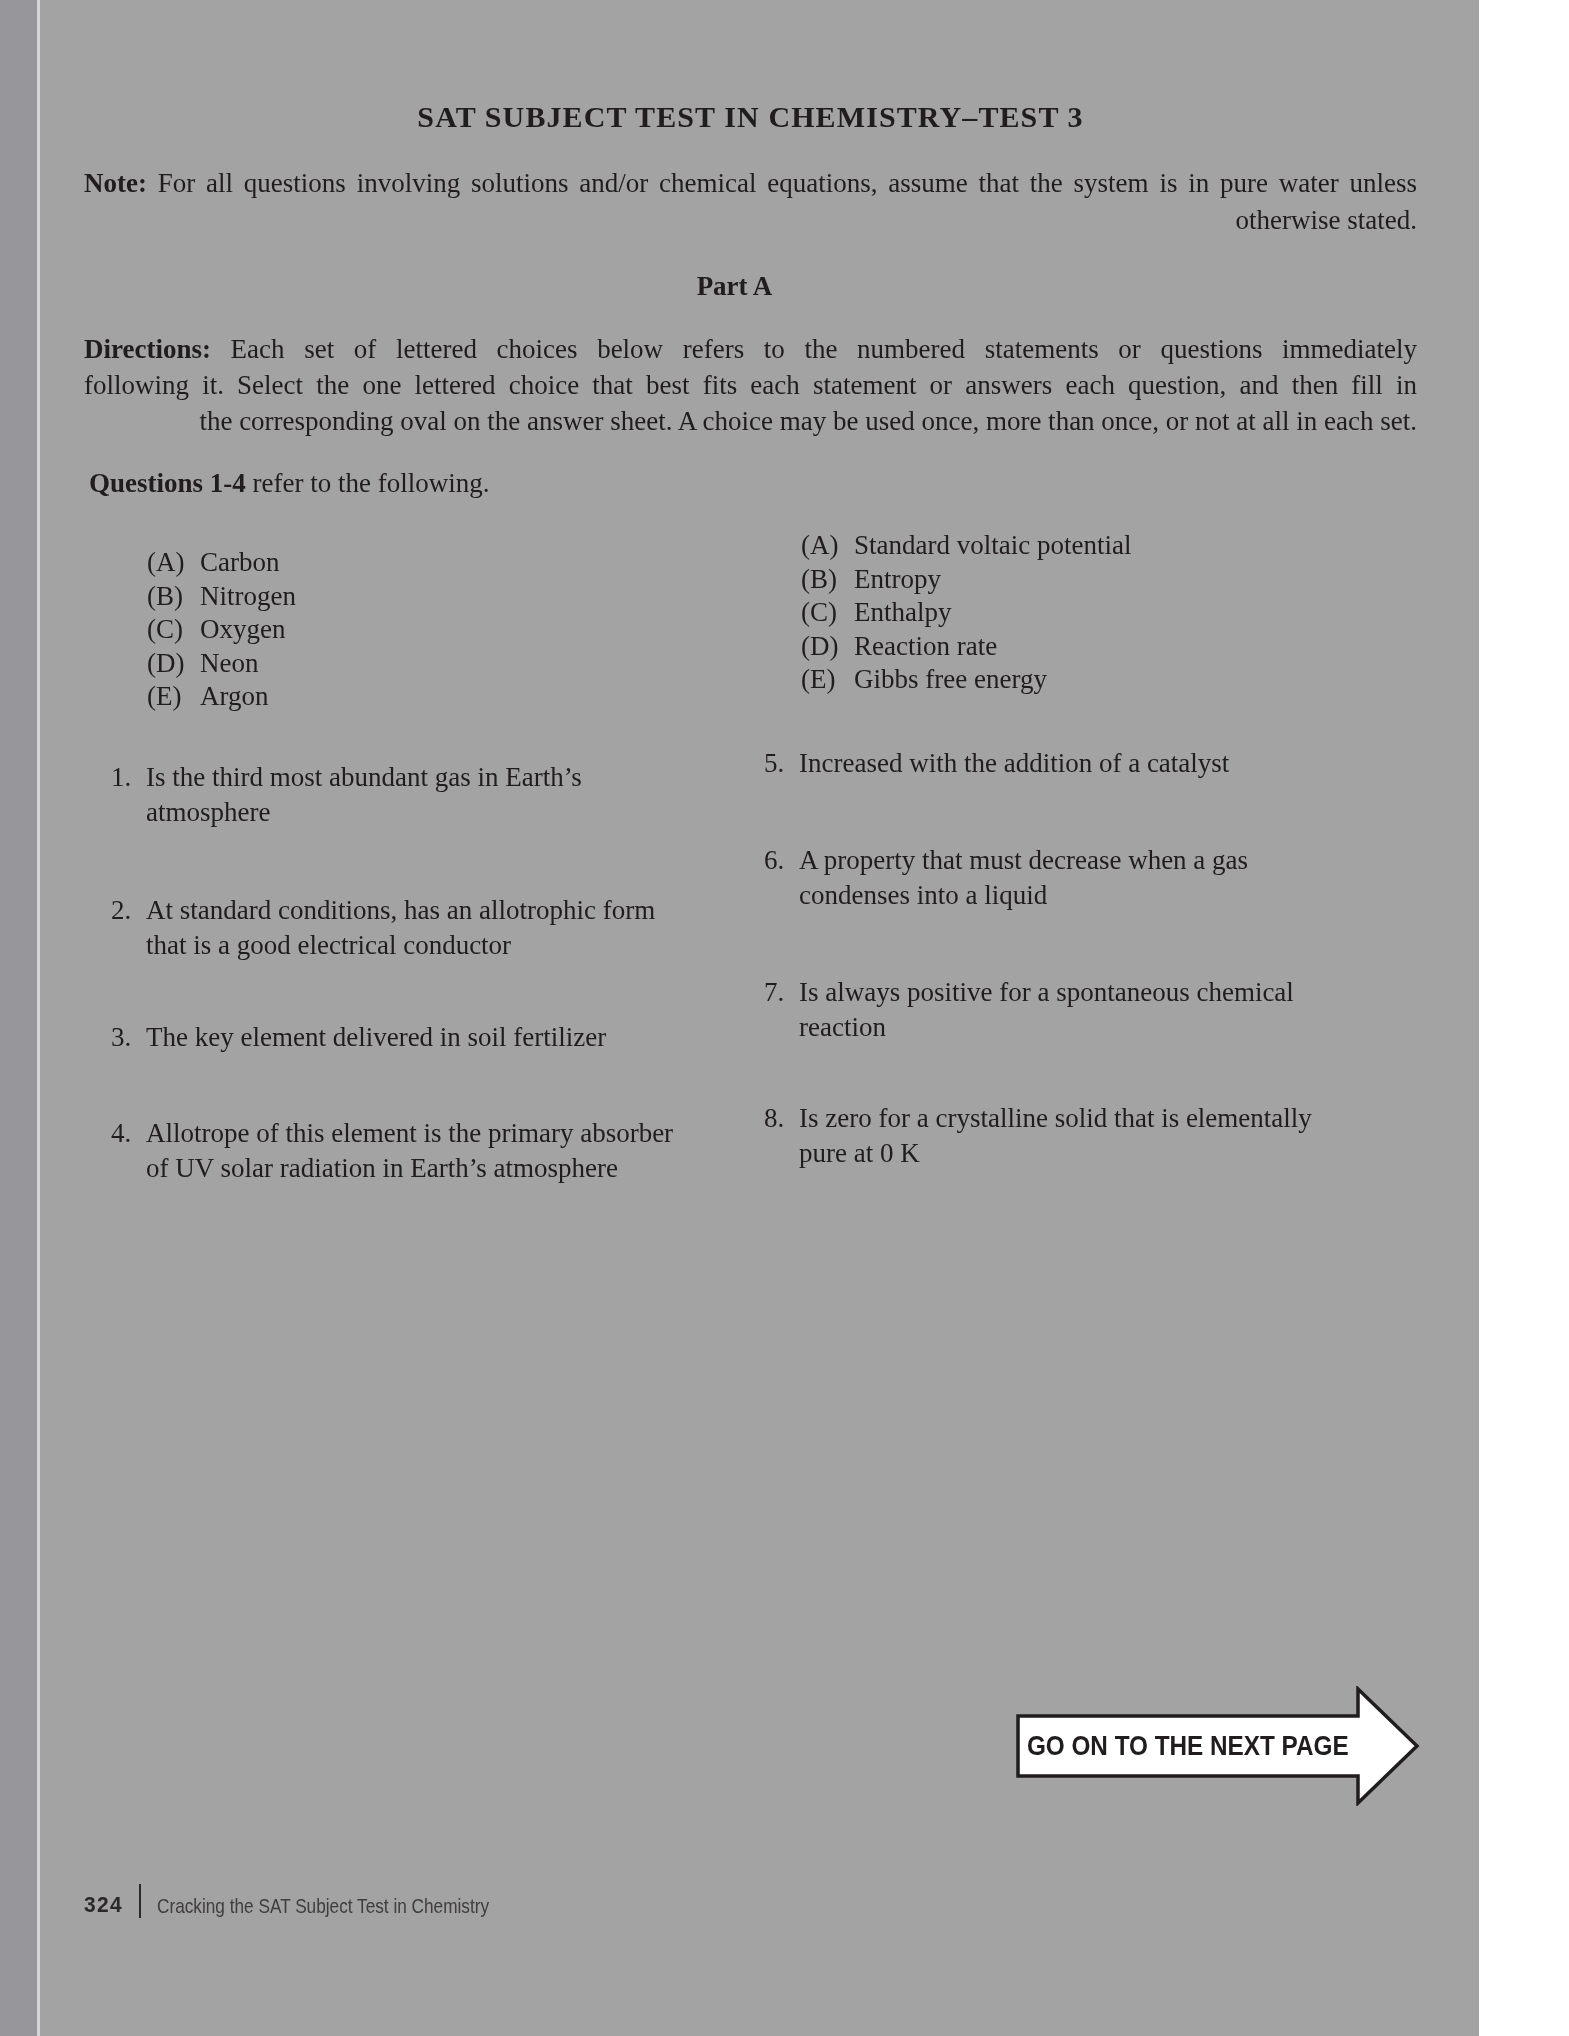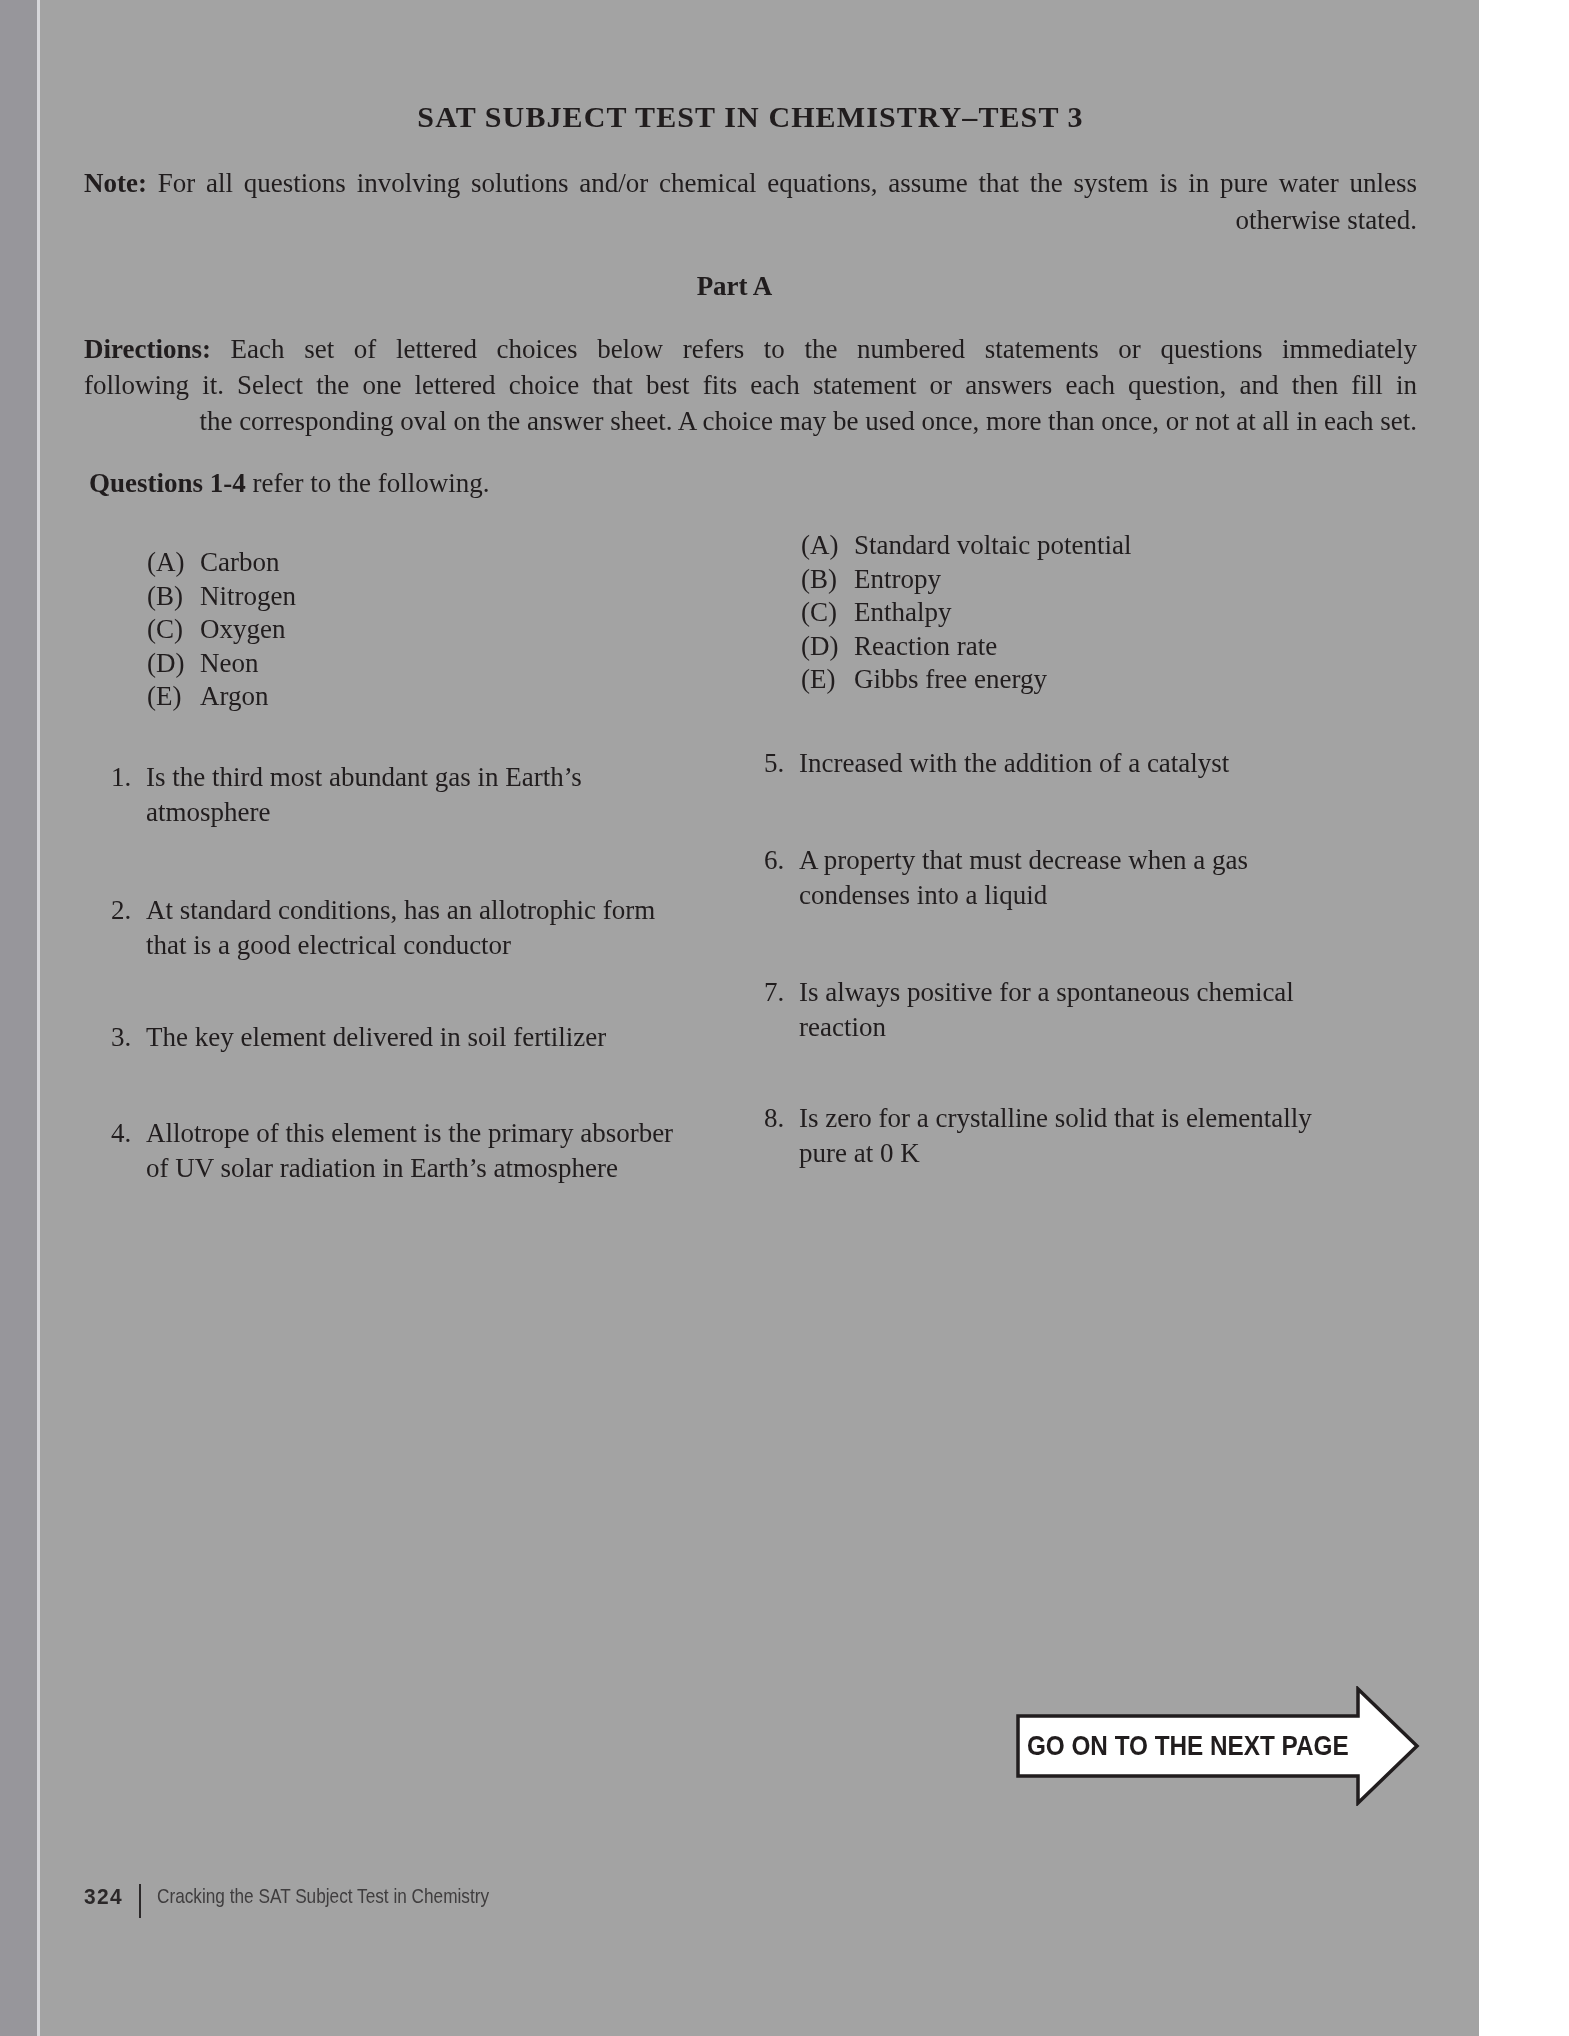--- a/index.html
+++ b/index.html
@@ -68,21 +68,21 @@
   }
   .arrow-label {
     font-family:"Liberation Sans","DejaVu Sans",sans-serif;
     font-weight:bold; font-size:27px; color:#211d1e;
     white-space:nowrap; letter-spacing:0px;
     transform:scaleX(0.9);
   }
 
   .footer {
     left:84px; top:1884px;
-    display:flex; align-items:flex-start;
+    display:flex; align-items:flex-end;
     font-family:"Liberation Sans","DejaVu Sans",sans-serif;
   }
   .footer-pagenum {
     font-size:22px; font-weight:bold; letter-spacing:1.5px; color:#2b2829;
     transform:scaleX(0.95); transform-origin:left center;
   }
   .footer-divider {
     width:2px; height:34px; background:#2b2829;
     margin-left:14px; margin-right:16px;
   }

